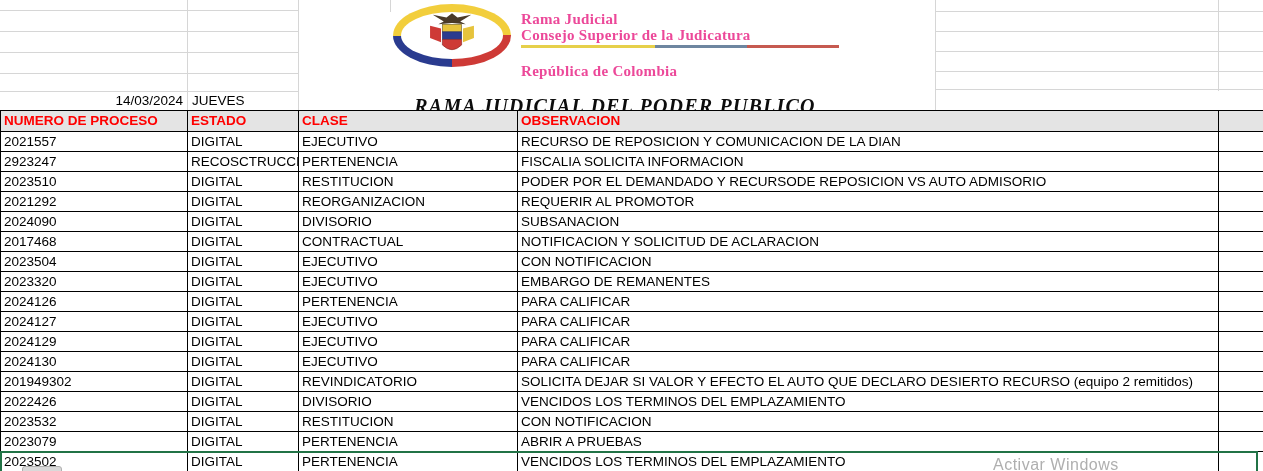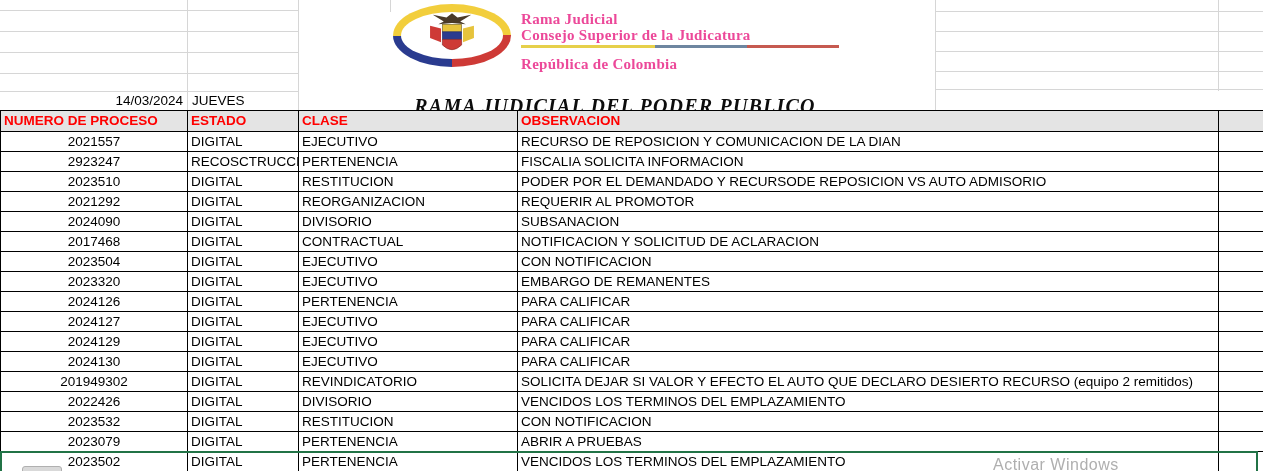--- a/index.html
+++ b/index.html
@@ -17,41 +17,41 @@
     background:conic-gradient(var(--logo_yellow) 0 25%,var(--logo_red) 0 50%,var(--logo_blue) 0 75%,var(--logo_yellow) 0 100%);
   }
   .logo-inner{position:absolute;inset:8px;border-radius:50%;background:#fff;}
   .logo-emblem{position:absolute;left:24px;top:8px;width:70px;height:48px;}
   
   .orgblock{position:absolute;left:521px;top:11px;width:340px;
     font-family:"Liberation Serif",serif;font-weight:bold;color:#ec4899;}
   .orgline{font-size:15px;line-height:16px;letter-spacing:0.3px;}
   .flagline{width:318px;height:3px;margin-top:2px;
     background:linear-gradient(to right,var(--divider_yellow) 0 42%,var(--divider_blue) 42% 71%,var(--divider_red) 71% 100%);}
-  .orgline3{font-size:15px;line-height:16px;margin-top:8px;letter-spacing:0.3px;}
+  .orgline3{font-size:15px;line-height:16px;margin-top:15px;letter-spacing:0.3px;}
   
   .titles{position:absolute;left:250px;top:66px;width:730px;text-align:center;
     font-family:"Liberation Serif",serif;font-weight:bold;font-style:italic;color:#0d0d0d;}
   .title-l1{font-size:20px;line-height:17px;letter-spacing:1.2px;margin-top:32px;}
   .title-l2{font-size:16.5px;line-height:17px;letter-spacing:1.2px;}
   
   .daterow{position:absolute;left:0;top:91px;width:400px;height:19px;font-size:13.5px;padding-left:16px;}
   .datecell{position:absolute;left:0;top:0;width:183px;height:19px;text-align:right;line-height:19px;}
   .daycell{position:absolute;left:192px;top:0;width:100px;height:19px;text-align:left;line-height:19px;}
   
   table.grid{position:absolute;left:0;top:110px;border-collapse:collapse;table-layout:fixed;width:1263px;}
   table.grid td,table.grid th{
     border:1px solid #000;overflow:hidden;white-space:nowrap;
     font-size:13.5px;padding:0 3px;height:19px;line-height:19px;
   }
   table.grid th{
     background:var(--header_bg);color:var(--header_text);
     text-align:left;font-weight:bold;height:20px;line-height:20px;
   }
-  td.num{text-align:center;}
+  td.num{text-align:left;}
   td.small-txt{font-size:11px;}
   
   .selection{position:absolute;left:0;top:451px;width:1254px;height:20px;
     border:2px solid var(--selection);background:transparent;pointer-events:none;}
   
   .watermark{position:absolute;left:993px;top:456px;font-size:16px;color:var(--watermark);
     font-family:"Liberation Sans",sans-serif;letter-spacing:0.5px;}
   
   .graytab{position:absolute;left:22px;top:466px;width:38px;height:10px;background:#d9d9d9;
     border:1px solid #b0b0b0;border-radius:3px;}

